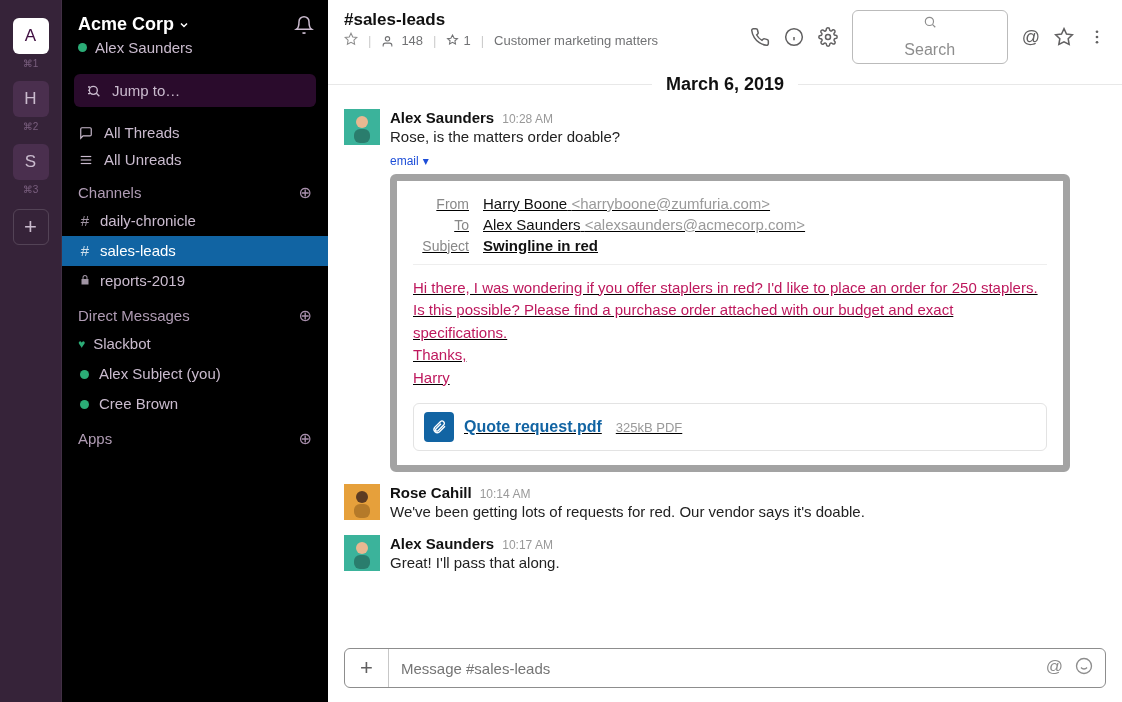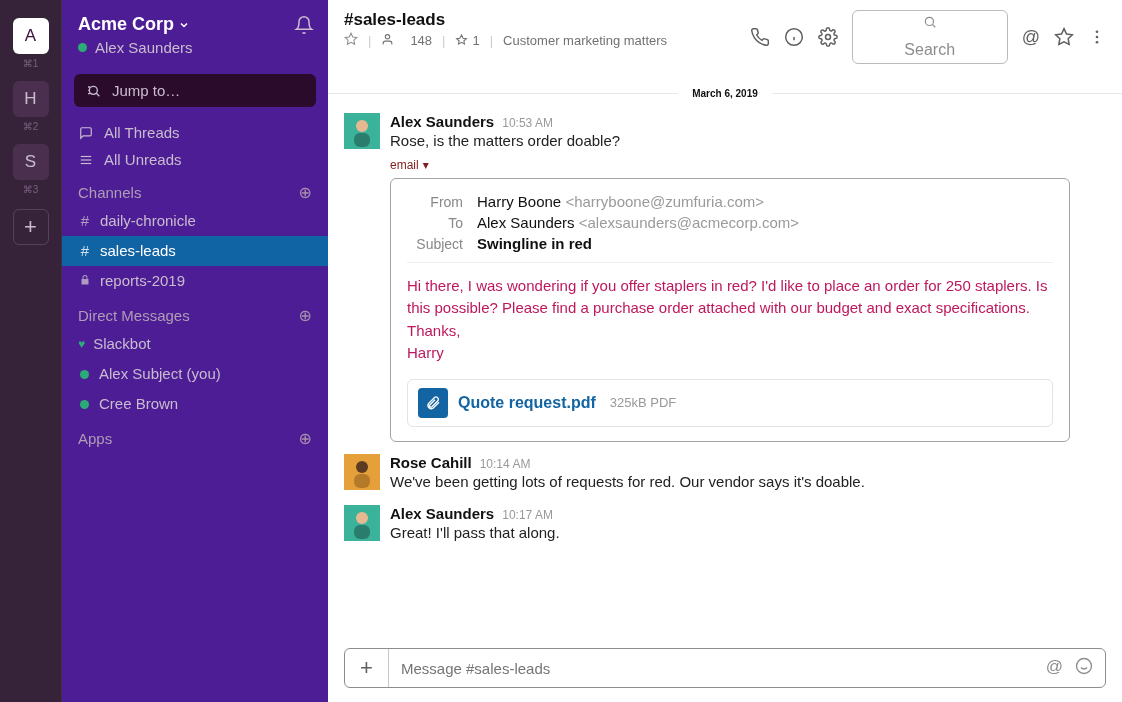--- a/index.html
+++ b/index.html
@@ -43,21 +43,21 @@
     color: #cabbce;
     display: flex; align-items: center; justify-content: center;
     margin-top: 14px;
     font-size: 22px;
     border: 1px solid rgba(255,255,255,0.15);
   }
 
   
   .sidebar {
     width: 266px;
-    background: #4c1d95;
+    background: #000000;
     color: #cabbce;
     display: flex;
     flex-direction: column;
     font-size: 15px;
   }
   .sb-header {
     display: flex; align-items: center; justify-content: space-between;
     padding: 14px 14px 4px 16px;
   }
   .sb-title { color: #fff; font-weight: 800; font-size: 18px; display: flex; align-items: center; gap: 4px;}
@@ -125,22 +125,22 @@
   .search-box {
     display: flex; align-items:center; gap: 8px;
     border: 1px solid #bbb; border-radius: 6px;
     padding: 4px 10px; width: 156px;
     color: #8d8d8d;
     flex-direction: column;
   }
   .date-divider {
     display: flex; align-items: center; justify-content: center;
     position: relative;
-    margin: 20px 0 2px 0;
-    font-size: 10px; color: #111;
+    margin: 6px 0 2px 0;
+    font-size: 18px; color: #111;
   }
   .date-divider::before, .date-divider::after {
     content: ""; flex: 1; height: 1px; background: #e8e8e8;
   }
   .date-divider span {
     padding: 0 14px; font-weight: 700;
   }
 
   .messages {
     flex: 1;
@@ -159,27 +159,28 @@
   }
   .avatar.orange { background: #e6a03b; }
   .msg-body { flex: 1; min-width: 0; }
   .msg-head { display: flex; align-items: baseline; gap: 8px; }
   .msg-author { font-weight: 800; color: #111; font-size: 15px; }
   .msg-time { font-size: 12px; color: #999; }
   .msg-text { color: #222; font-size: 15px; line-height: 1.45; }
 
   .email-pill {
     display: inline-flex; align-items: center; gap: 4px;
-    font-size: 12px; color: #7f1d1d;
+    font-size: 12px; color: #1d4ed8;
     margin: 6px 0 6px 0;
   }
   .email-card {
-    border: 1px solid #a3a3a3; border-radius: 6px;
+    border: 7px solid #a3a3a3; border-radius: 6px;
     padding: 14px 16px 14px 16px;
     max-width: 680px;
+    text-decoration: underline;
   }
   .email-meta-row {
     display: flex; gap: 14px; align-items: baseline;
     font-size: 15px; margin-bottom: 4px;
   }
   .email-meta-label { width: 56px; text-align: right; color: #888; font-size: 14px;}
   .email-meta-value { color: #111; }
   .email-meta-value .dim { color: #9a9a9a; }
   .email-meta-value.strong { font-weight: 700; }
   .email-sep { height: 1px; background: #eee; margin: 10px 0 12px 0; }
@@ -341,21 +342,21 @@
   <div class="mh">
     <div class="mh-left">
       <div class="mh-title">#sales-leads</div>
       <div class="mh-sub">
         <span>
           <svg width="14" height="14" viewBox="0 0 24 24" fill="none" stroke="#8d8d8d" stroke-width="1.8">
               <polygon points="12 2 15 8.5 22 9.3 17 14 18.2 21 12 17.8 5.8 21 7 14 2 9.3 9 8.5 12 2"></polygon>
             </svg>
         </span>
         <span class="sep">|</span>
-        <span style="display:inline-flex;align-items:flex-start;gap:16px;">
+        <span style="display:inline-flex;align-items:flex-end;gap:7px;">
           <svg width="13" height="13" viewBox="0 0 24 24" fill="none" stroke="#717274" stroke-width="2">
               <path d="M20 21v-2a4 4 0 00-4-4H8a4 4 0 00-4 4v2"></path>
               <circle cx="12" cy="7" r="4"></circle>
             </svg>
           <span>148</span>
         </span>
         <span class="sep">|</span>
         <span style="display:inline-flex;align-items:center;gap:4px;">
           <svg width="13" height="13" viewBox="0 0 24 24" fill="none" stroke="#717274" stroke-width="2">
               <path d="M12 2l3 6 6 .5-4.5 4 1 6-5.5-3-5.5 3 1-6L3 8.5 9 8z"></path>
@@ -420,21 +421,21 @@
       <div class="avatar">
         <svg width="36" height="36" viewBox="0 0 36 36">
             <rect width="36" height="36" fill="#3bb39b"></rect>
             <circle cx="18" cy="13" r="6" fill="#e8b891"></circle>
             <rect x="10" y="20" width="16" height="14" rx="6" fill="#2a7d6d"></rect>
           </svg>
       </div>
       <div class="msg-body">
         <div class="msg-head">
           <span class="msg-author">Alex Saunders</span>
-          <span class="msg-time">10:53 AM</span>
+          <span class="msg-time">10:28 AM</span>
         </div>
         <div class="msg-text">Rose, is the matters order doable?</div>
 
         <div class="email-pill">
           <span>email</span>
           <span>▾</span>
         </div>
 
         <div class="email-card">
           <div class="email-meta-row">

